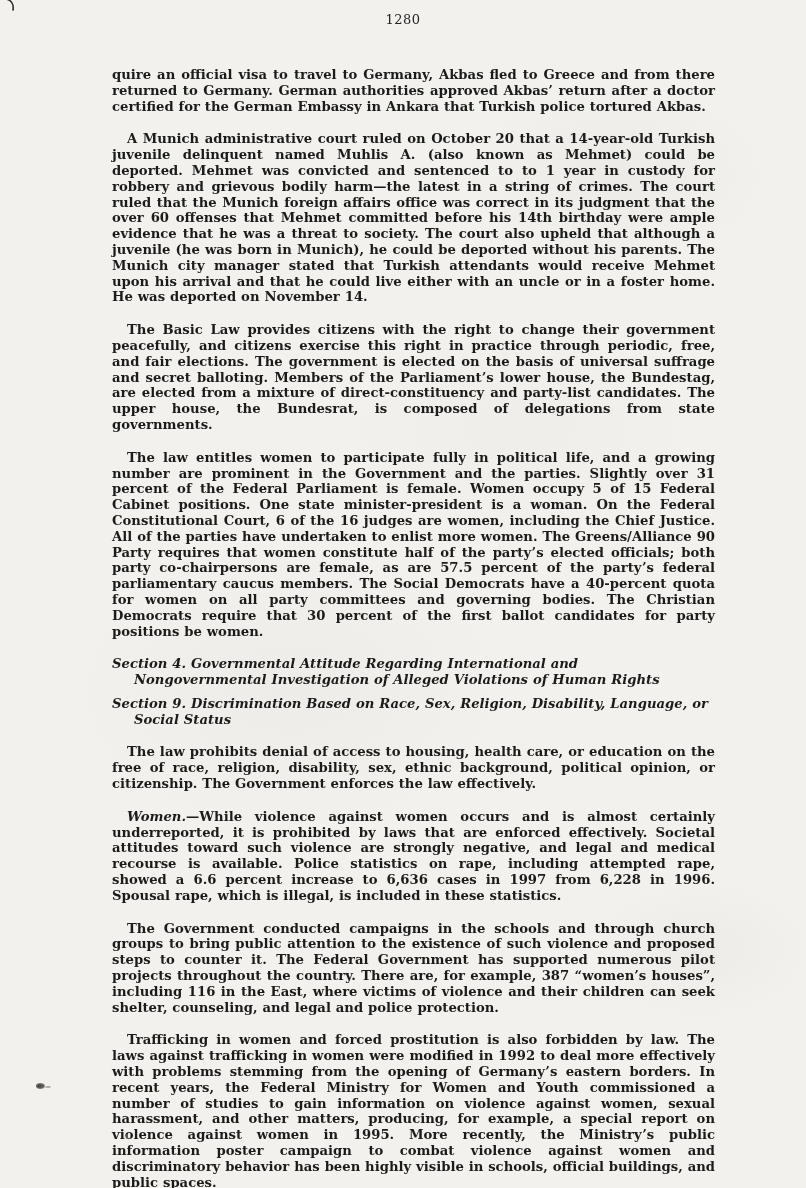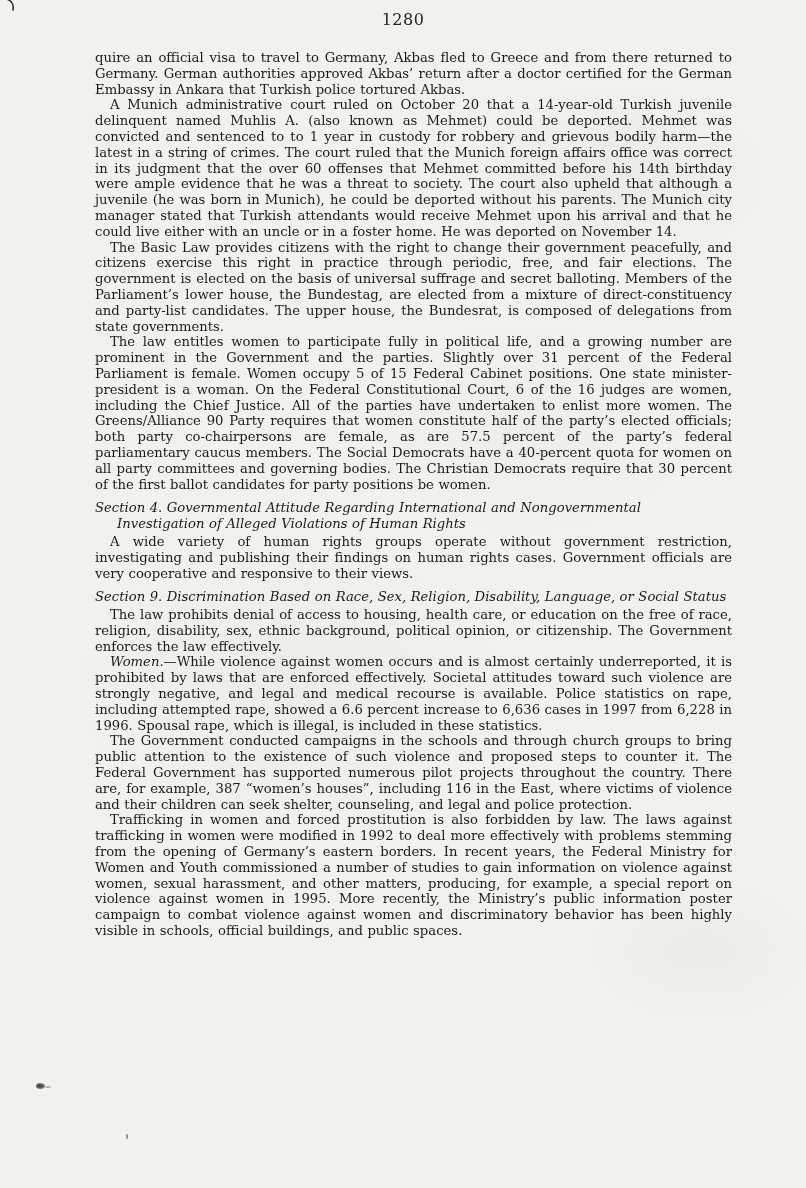--- a/index.html
+++ b/index.html
@@ -21,39 +21,39 @@
       radial-gradient(ellipse 320px 210px at 290px 690px, rgba(60,60,55,0.028), transparent 70%),
       radial-gradient(ellipse 160px 100px at 700px 950px, rgba(60,60,55,0.03), transparent 70%),
       radial-gradient(ellipse 260px 160px at 520px 430px, rgba(60,60,55,0.02), transparent 70%);
   }
   .page-number {
     position: absolute;
     top: 13px;
     left: 0;
     right: 0;
     text-align: center;
-    font-size: 16px;
+    font-size: 13px;
     letter-spacing: 0.5px;
     color: #242424;
     
     line-height: 14px;
     height: 22px;
     overflow: hidden;
   }
   .page-body {
     position: absolute;
     left: 95px;
     top: 50px;
     width: 637px;
     font-size: 13.2px;
     line-height: 15.8px;
     text-align: justify;
     word-spacing: 0.3px;
   }
-  .page-body p { margin: 0; }
+  .page-body p { margin: 17px; font-weight: bold; }
   .page-body p.body { text-indent: 15px; }
   .page-body p.continuation { text-indent: 0; }
   .page-body p.heading {
     font-style: italic;
     margin-top: 8px;
     margin-bottom: 2px;
     padding-left: 22px;
     text-indent: -22px;
     text-align: left;
   }
@@ -106,21 +106,20 @@
 </svg>
 
 <div class="page-number">1280</div>
 
 <div class="page-body">
     <p class="continuation">quire an official visa to travel to Germany, Akbas fled to Greece and from there returned to Germany. German authorities approved Akbas’ return after a doctor certified for the German Embassy in Ankara that Turkish police tortured Akbas.</p>
     <p class="body">A Munich administrative court ruled on October 20 that a 14-year-old Turkish juvenile delinquent named Muhlis A. (also known as Mehmet) could be deported. Mehmet was convicted and sentenced to to 1 year in custody for robbery and grievous bodily harm—the latest in a string of crimes. The court ruled that the Munich foreign affairs office was correct in its judgment that the over 60 offenses that Mehmet committed before his 14th birthday were ample evidence that he was a threat to society. The court also upheld that although a juvenile (he was born in Munich), he could be deported without his parents. The Munich city manager stated that Turkish attendants would receive Mehmet upon his arrival and that he could live either with an uncle or in a foster home. He was deported on November 14.</p>
     <p class="body">The Basic Law provides citizens with the right to change their government peacefully, and citizens exercise this right in practice through periodic, free, and fair elections. The government is elected on the basis of universal suffrage and secret balloting. Members of the Parliament’s lower house, the Bundestag, are elected from a mixture of direct-constituency and party-list candidates. The upper house, the Bundesrat, is composed of delegations from state governments.</p>
     <p class="body">The law entitles women to participate fully in political life, and a growing number are prominent in the Government and the parties. Slightly over 31 percent of the Federal Parliament is female. Women occupy 5 of 15 Federal Cabinet positions. One state minister-president is a woman. On the Federal Constitutional Court, 6 of the 16 judges are women, including the Chief Justice. All of the parties have undertaken to enlist more women. The Greens/Alliance 90 Party requires that women constitute half of the party’s elected officials; both party co-chairpersons are female, as are 57.5 percent of the party’s federal parliamentary caucus members. The Social Democrats have a 40-percent quota for women on all party committees and governing bodies. The Christian Democrats require that 30 percent of the first ballot candidates for party positions be women.</p>
     <p class="heading">Section 4. Governmental Attitude Regarding International and Nongovernmental Investigation of Alleged Violations of Human Rights</p>
-    <p class="body">A wide variety of human rights groups operate without government restriction, investigating and publishing their findings on human rights cases. Government officials are very cooperative and responsive to their views.</p>
     <p class="heading">Section 9. Discrimination Based on Race, Sex, Religion, Disability, Language, or Social Status</p>
     <p class="body">The law prohibits denial of access to housing, health care, or education on the free of race, religion, disability, sex, ethnic background, political opinion, or citizenship. The Government enforces the law effectively.</p>
     <p class="body"><i class="lead">Women.</i>—While violence against women occurs and is almost certainly underreported, it is prohibited by laws that are enforced effectively. Societal attitudes toward such violence are strongly negative, and legal and medical recourse is available. Police statistics on rape, including attempted rape, showed a 6.6 percent increase to 6,636 cases in 1997 from 6,228 in 1996. Spousal rape, which is illegal, is included in these statistics.</p>
     <p class="body">The Government conducted campaigns in the schools and through church groups to bring public attention to the existence of such violence and proposed steps to counter it. The Federal Government has supported numerous pilot projects throughout the country. There are, for example, 387 “women’s houses”, including 116 in the East, where victims of violence and their children can seek shelter, counseling, and legal and police protection.</p>
     <p class="body">Trafficking in women and forced prostitution is also forbidden by law. The laws against trafficking in women were modified in 1992 to deal more effectively with problems stemming from the opening of Germany’s eastern borders. In recent years, the Federal Ministry for Women and Youth commissioned a number of studies to gain information on violence against women, sexual harassment, and other matters, producing, for example, a special report on violence against women in 1995. More recently, the Ministry’s public information poster campaign to combat violence against women and discriminatory behavior has been highly visible in schools, official buildings, and public spaces.</p>
   </div>
 
 <div class="margin-dot"></div>
 <div class="margin-dot-tail"></div>
 <div class="small-speck"></div>

